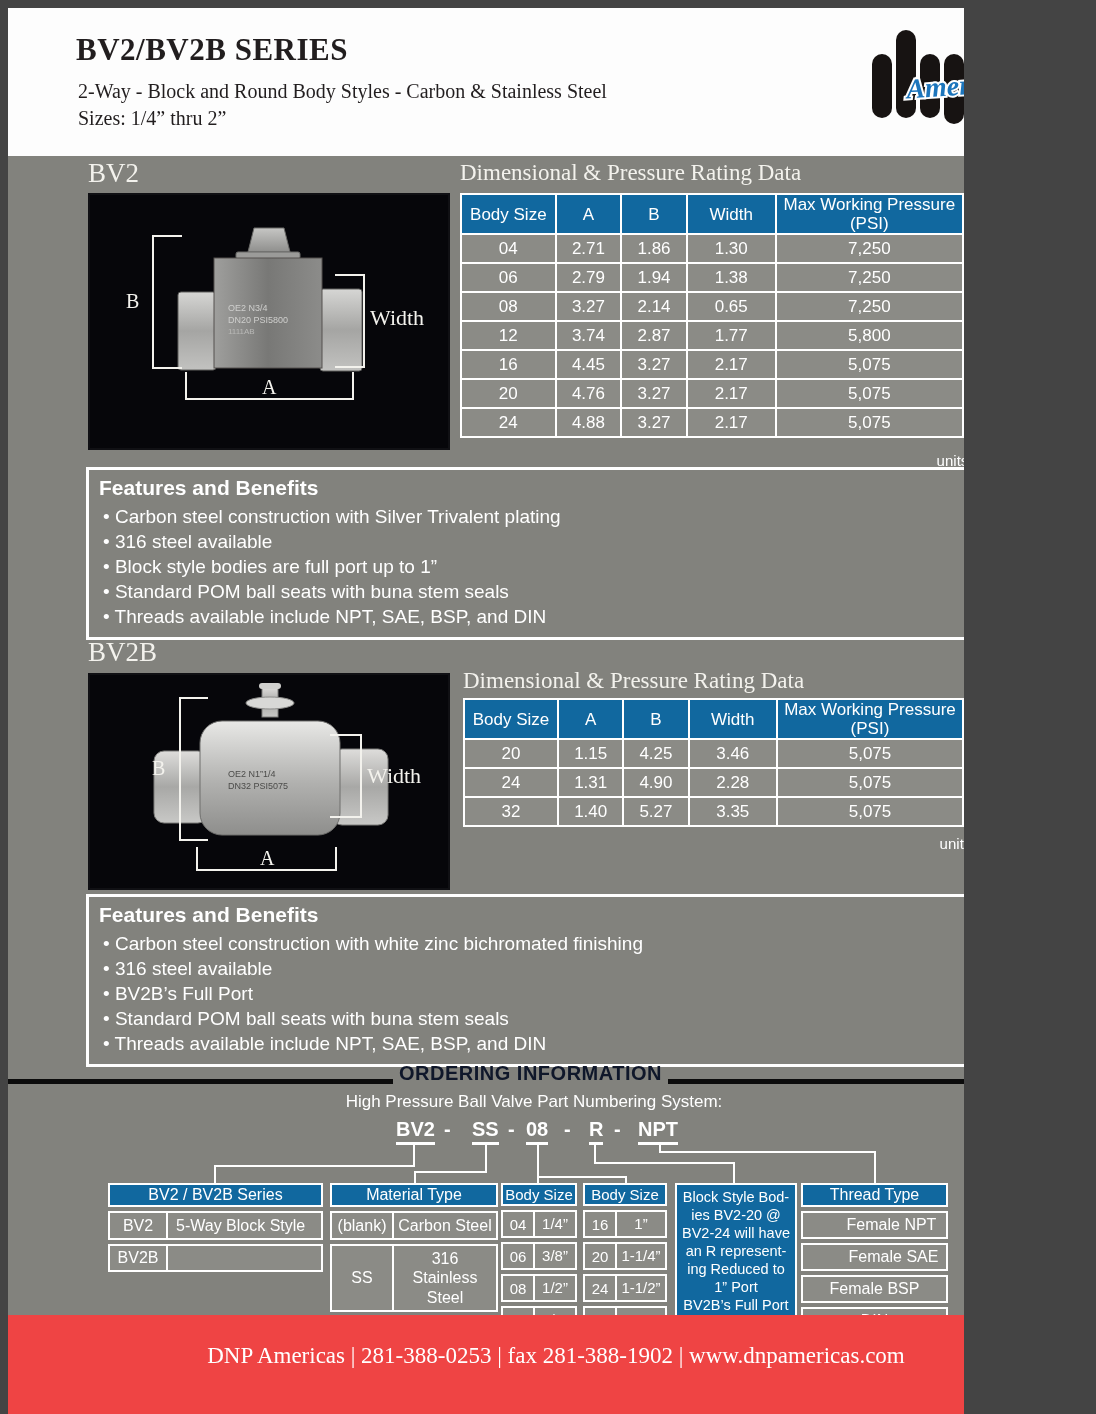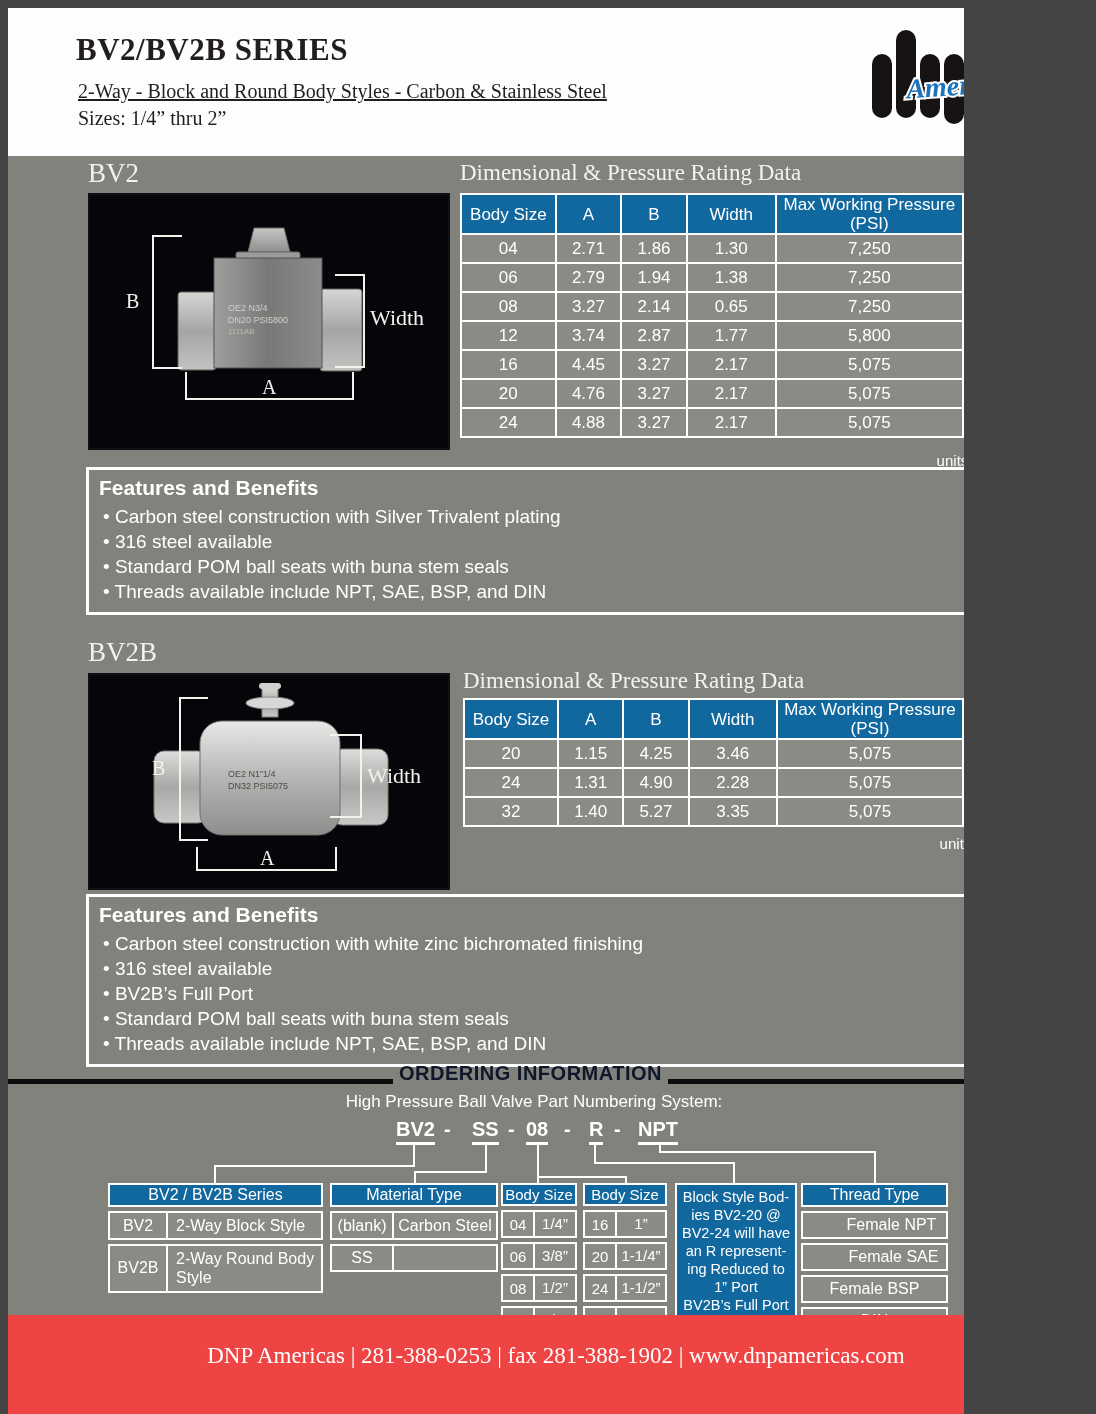--- a/index.html
+++ b/index.html
@@ -4,21 +4,21 @@
 <style>
   html,body { margin:0; padding:0; }
   body { background:#444; font-family:"Liberation Sans", sans-serif; }
   .page { position:relative; width:956px; height:1414px; background:#82827d; overflow:hidden; margin:8px; }
 
   
   .whiteband { position:absolute; top:0; left:0; width:1096px; height:148px; background:#fdfdfd; }
   .htitle { position:absolute; left:68px; top:24px; margin:0; font-family:"Liberation Serif",serif;
             font-weight:bold; font-size:31px; color:#221e1f; letter-spacing:.5px; }
   .hsub { position:absolute; left:70px; font-family:"Liberation Serif",serif; font-size:20px; color:#221e1f; }
-  .hsub.l1 { top:72px;text-decoration:underline; }
+  .hsub.l1 { top:72px; }
   .hsub.l2 { top:99px; }
   .logo { position:absolute; left:850px; top:6px; }
 
   
   .slabel { position:absolute; font-family:"Liberation Serif",serif; font-size:27px; color:#f3f2ed; }
   .ttitle { position:absolute; font-family:"Liberation Serif",serif; font-size:23px; color:#f3f2ed; }
 
   
   .photo { position:absolute; background:#06060a; border:2px solid #101014; box-sizing:border-box; }
   .dim { position:absolute; color:#f3f2ed; font-family:"Liberation Serif",serif; font-size:20px; }
@@ -193,20 +193,21 @@
       <td>5,075</td>
     </tr>
   </tbody>
     </table>
   <div class="units" style="left:452px; top:444px;">units: inches</div>
 
   <div class="fbox" style="top:459px;">
     <div class="ftitle">Features and Benefits</div>
     <div class="fi">Carbon steel construction with Silver Trivalent plating</div>
     <div class="fi">316 steel available</div>
+    <div class="fi">Block style bodies are full port up to 1”</div>
     <div class="fi">Standard POM ball seats with buna stem seals</div>
     <div class="fi">Threads available include NPT, SAE, BSP, and DIN</div>
   </div>
 
   <div class="slabel" style="left:80px; top:629px;">BV2B</div>
   <div class="ttitle" style="left:455px; top:660px;">Dimensional &amp; Pressure Rating Data</div>
 
   <div class="photo" style="left:80px; top:665px; width:362px; height:217px;">
     <svg width="358" height="213" viewBox="0 0 358 213">
       <defs>
@@ -320,36 +321,37 @@
   <div class="cl" style="left:586px; top:1154px; width:141px; height:2px;"></div>
   <div class="cl" style="left:725px; top:1154px; width:2px;  height:22px;"></div>
   <div class="cl" style="left:651px; top:1136px; width:2px;  height:7px;"></div>
   <div class="cl" style="left:651px; top:1143px; width:217px; height:2px;"></div>
   <div class="cl" style="left:866px; top:1143px; width:2px;  height:33px;"></div>
 
   <div class="obox" style="left:100px; width:215px;">
     <div class="hd">BV2 / BV2B Series</div>
     <div class="orow">
       <div class="oc1" style="width:58px;">BV2</div>
-      <div class="oc2" style="text-align:left; padding-left:8px;">2-Way Block Style</div>
+      <div class="oc2" style="text-align:left; padding-left:8px;">5-Way Block Style</div>
     </div>
     <div class="orow">
       <div class="oc1" style="width:58px;">BV2B</div>
-      <div class="oc2" style="text-align:left; padding-left:8px;">2-Way Round Body Style</div>
     </div>
   </div>
 
   <div class="obox" style="left:322px; width:168px;">
     <div class="hd">Material Type</div>
     <div class="orow">
       <div class="oc1" style="width:62px;">(blank)</div>
       <div class="oc2">Carbon Steel</div>
     </div>
     <div class="orow">
       <div class="oc1" style="width:62px;">SS</div>
+      <div class="oc2">316
+Stainless Steel</div>
     </div>
   </div>
 
   <div class="obox" style="left:493px; width:76px; font-size:15px;">
     <div class="hd">Body Size</div>
     <div class="orow">
       <div class="oc1" style="width:32px;">04</div>
       <div class="oc2">1/4”</div>
     </div>
     <div class="orow">

